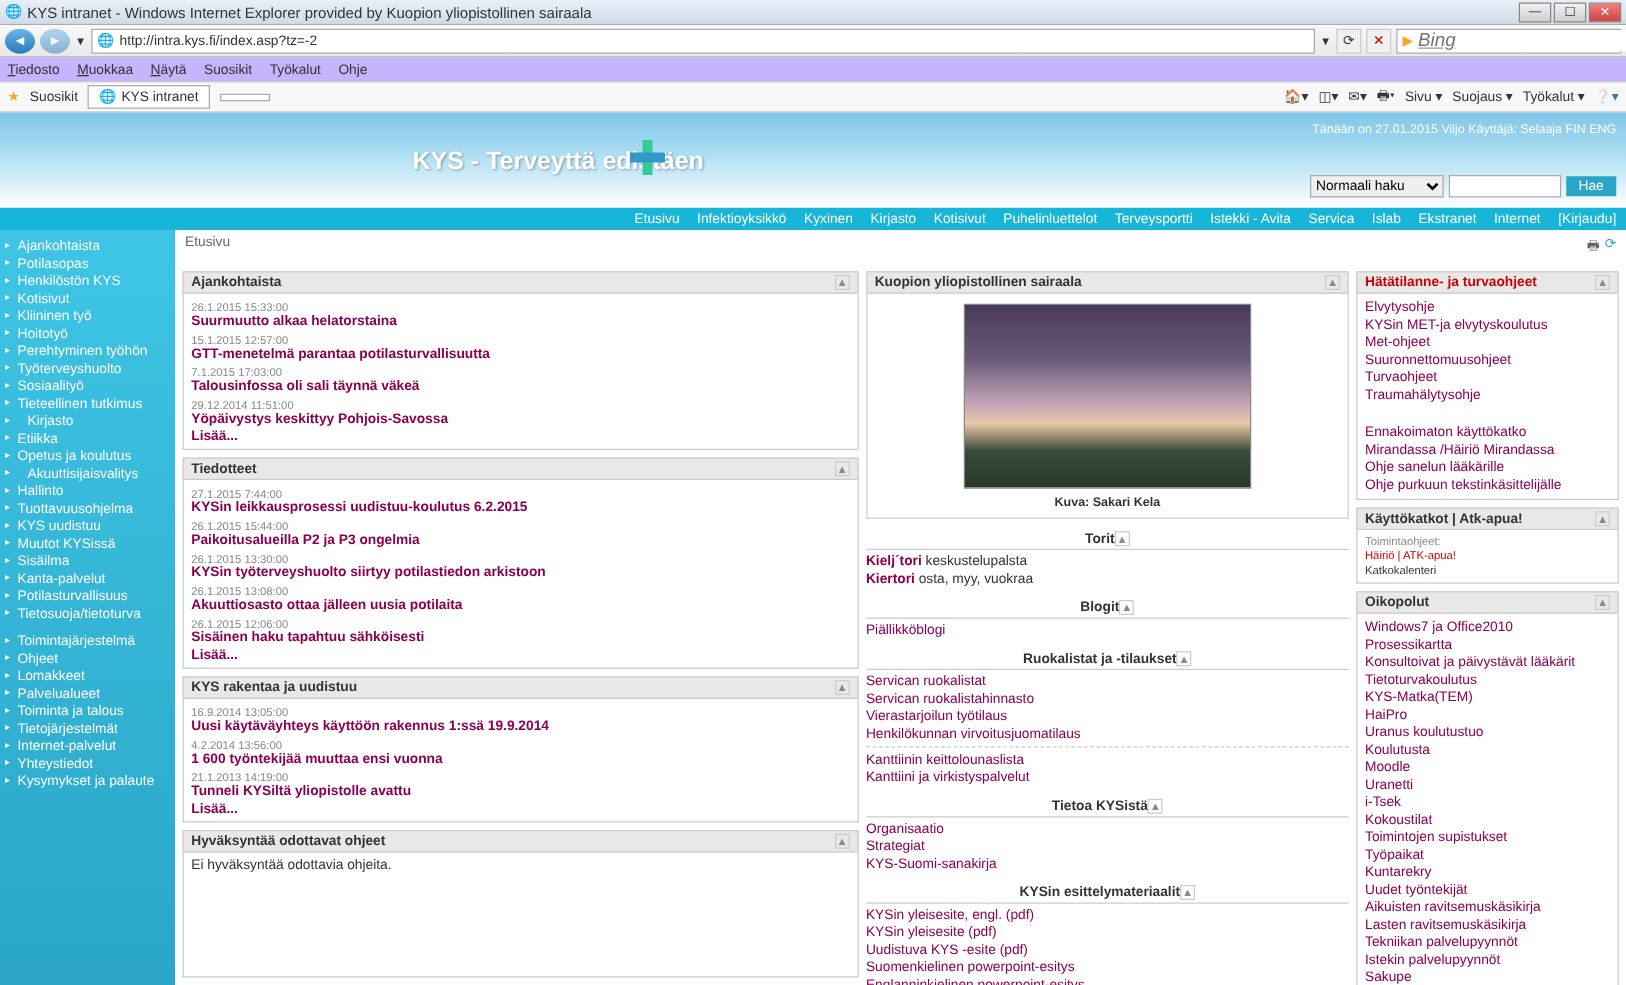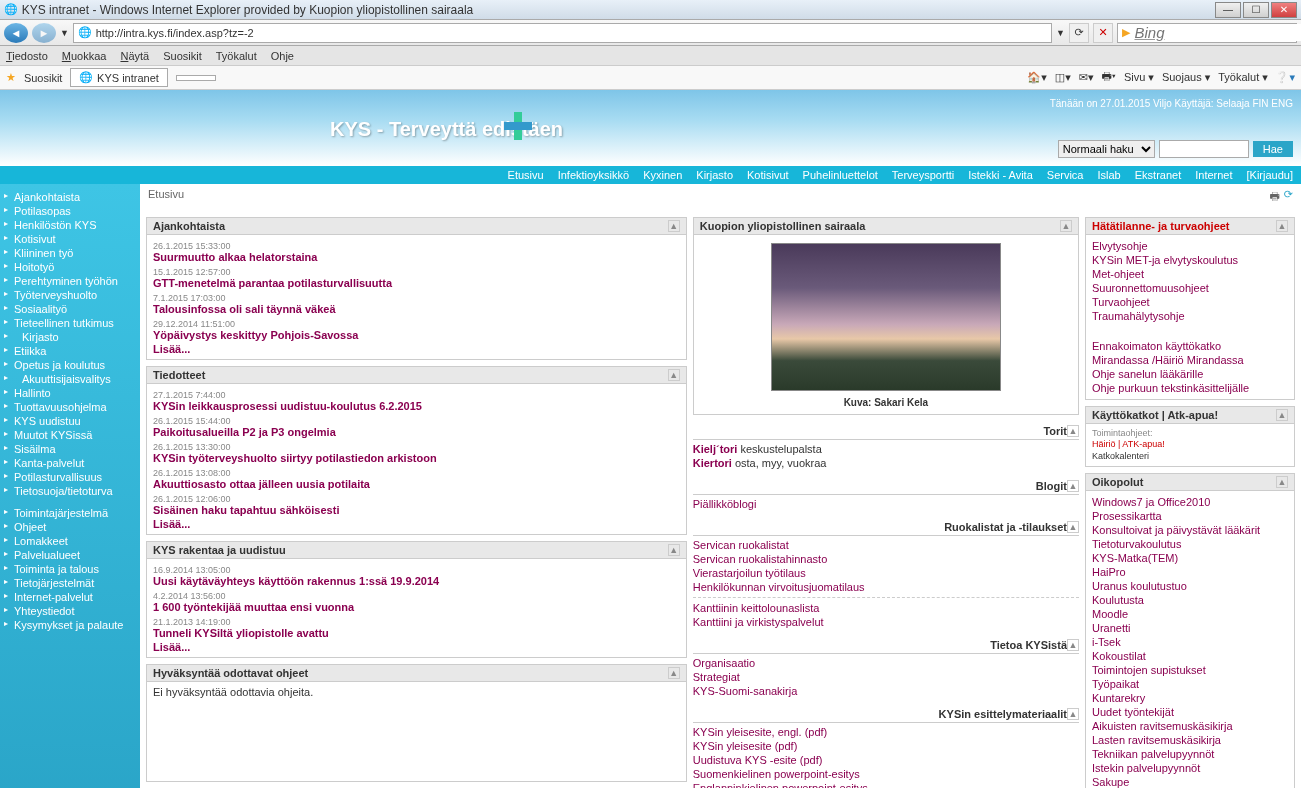--- a/index.html
+++ b/index.html
@@ -8,33 +8,33 @@
 .titlebar-left { display: flex; align-items: center; gap: 4px; }
 .titlebar-title { font-size: 12px; color: #333; }
 .titlebar-buttons { display: flex; gap: 2px; }
 .titlebar-btn { width: 26px; height: 16px; background: linear-gradient(#f0f0f0,#d0d0d0); border: 1px solid #888; display: flex; align-items: center; justify-content: center; font-size: 10px; }
 .titlebar-btn.close { background: linear-gradient(#f08080,#d04040); color:#fff; }
 .navbar { background: linear-gradient(#f8f8f8,#e8e8e8); height: 26px; display: flex; align-items: center; padding: 0 4px; gap: 4px; border-bottom: 1px solid #aaa; }
 .nav-btn { width: 24px; height: 20px; border-radius: 50%; background: linear-gradient(#6bb5e5,#2a7ab9); display: flex; align-items: center; justify-content: center; color: #fff; font-size: 11px; }
 .urlbar { flex: 1; height: 20px; border: 1px solid #aaa; background: #fff; display: flex; align-items: center; padding: 0 4px; font-size: 11px; }
 .refresh-btn, .stop-btn { width: 20px; height: 20px; display: flex; align-items: center; justify-content: center; border: 1px solid #ccc; background: #f0f0f0; font-size: 11px; }
 .searchbox { width: 180px; height: 20px; border: 1px solid #aaa; background:#fff; display:flex; align-items:center; padding:0 4px; gap:4px; }
-.menubar { background: #e5e5e5; height: 20px; display: flex; align-items: center; padding: 0 6px; gap: 14px; border-bottom: 1px solid #ccc; font-size: 11px; }
+.menubar { background: #c4b5fd; height: 20px; display: flex; align-items: center; padding: 0 6px; gap: 14px; border-bottom: 1px solid #ccc; font-size: 11px; }
 .menubar span { cursor: default; }
 .favbar { background: #f8f8f8; height: 24px; display:flex; align-items:center; padding: 0 6px; gap:8px; border-bottom:1px solid #ccc; }
 .favbar-left { display:flex; align-items:center; gap:8px; }
 .favbar-right { margin-left:auto; display:flex; align-items:center; gap:8px; font-size:11px; }
 .tab { background:#fff; border:1px solid #aaa; padding:2px 8px; display:flex; align-items:center; gap:4px; font-size:11px; }
 .banner { height: 76px; background: linear-gradient(180deg, #7ec5e8 0%, #a8dcf2 40%, #fff 100%); position: relative; display:flex; align-items:center; }
 .banner-title { position:absolute; left:330px; top:28px; color:#fff; font-size:20px; font-weight:bold; text-shadow: 1px 1px 2px rgba(0,0,0,0.3); }
 .banner-logo { position:absolute; left:500px; top:18px; width:36px; height:36px; }
 .banner-right { position:absolute; right:8px; top:8px; color:#fff; font-size:10px; text-align:right; }
 .banner-search { position:absolute; right:8px; bottom:8px; display:flex; gap:4px; align-items:center; }
 .banner-search select, .banner-search input { height:18px; font-size:11px; border:1px solid #aaa; }
-.banner-search select { width:97px; }
+.banner-search select { width:107px; }
 .banner-search input { width:90px; }
 .hae-btn { background:#2aa5c8; color:#fff; border:none; padding:2px 10px; font-size:11px; }
 .topnav { background:#17b6d9; height:18px; display:flex; align-items:center; justify-content:flex-end; padding:0 8px; gap:14px; color:#fff; font-size:11px; }
 .topnav a { color:#fff; text-decoration:none; }
 .main { display:flex; }
 .sidebar { width:140px; background: linear-gradient(#3ec5e5,#2aa5c8); padding:6px 4px; }
 .side-item { color:#fff; font-size:11px; padding:1px 0 1px 10px; position:relative; cursor:pointer; }
 .side-item::before { content:'▸'; position:absolute; left:0; font-size:8px; color:#fff; }
 .side-sep { height:8px; }
 .content { flex:1; background:#fff; padding:6px; display:flex; gap:6px; }
@@ -47,21 +47,21 @@
 .news-item { padding:2px 0; }
 .news-date { color:#888; font-size:9px; }
 .news-title { color:#8a0050; font-weight:bold; font-size:11px; cursor:pointer; }
 .link { color:#8a0050; text-decoration:none; display:block; padding:1px 0; }
 .link-red { color:#c00; }
 .link-plain { color:#333; }
 .breadcrumb { padding:4px 8px; font-size:11px; color:#666; display:flex; justify-content:space-between; }
 .bc-icons { display:flex; gap:4px; }
 .image-box { width:230px; height:148px; margin:4px auto; background: linear-gradient(180deg,#4a3a5a 0%,#6a5a7a 30%,#c8a8b8 55%,#e8c8a8 65%,#3a4a3a 80%,#2a3a2a 100%); border:1px solid #888; position:relative; }
 .image-caption { text-align:center; font-size:10px; font-weight:bold; padding:2px; }
-.subheader { font-weight:bold; font-size:11px; padding:4px 0 2px 0; border-bottom:1px solid #ccc; margin-bottom:2px; display:flex; justify-content:flex-end; }
+.subheader { font-weight:bold; font-size:11px; padding:4px 0 2px 0; border-bottom:1px solid #ccc; margin-bottom:2px; display:flex; justify-content:center; }
 .collapse-icon { font-size:9px; color:#888; border:1px solid #ccc; width:12px; height:12px; display:inline-flex; align-items:center; justify-content:center; }
 hr { border:none; border-top:1px dashed #ccc; margin:3px 0; }
 .small-label { color:#888; font-size:9px; }
 </style>
 </head>
 <body>
 
 <div class="titlebar">
   <div class="titlebar-left">
     <span style="color:#2a7ab9;">🌐</span>

